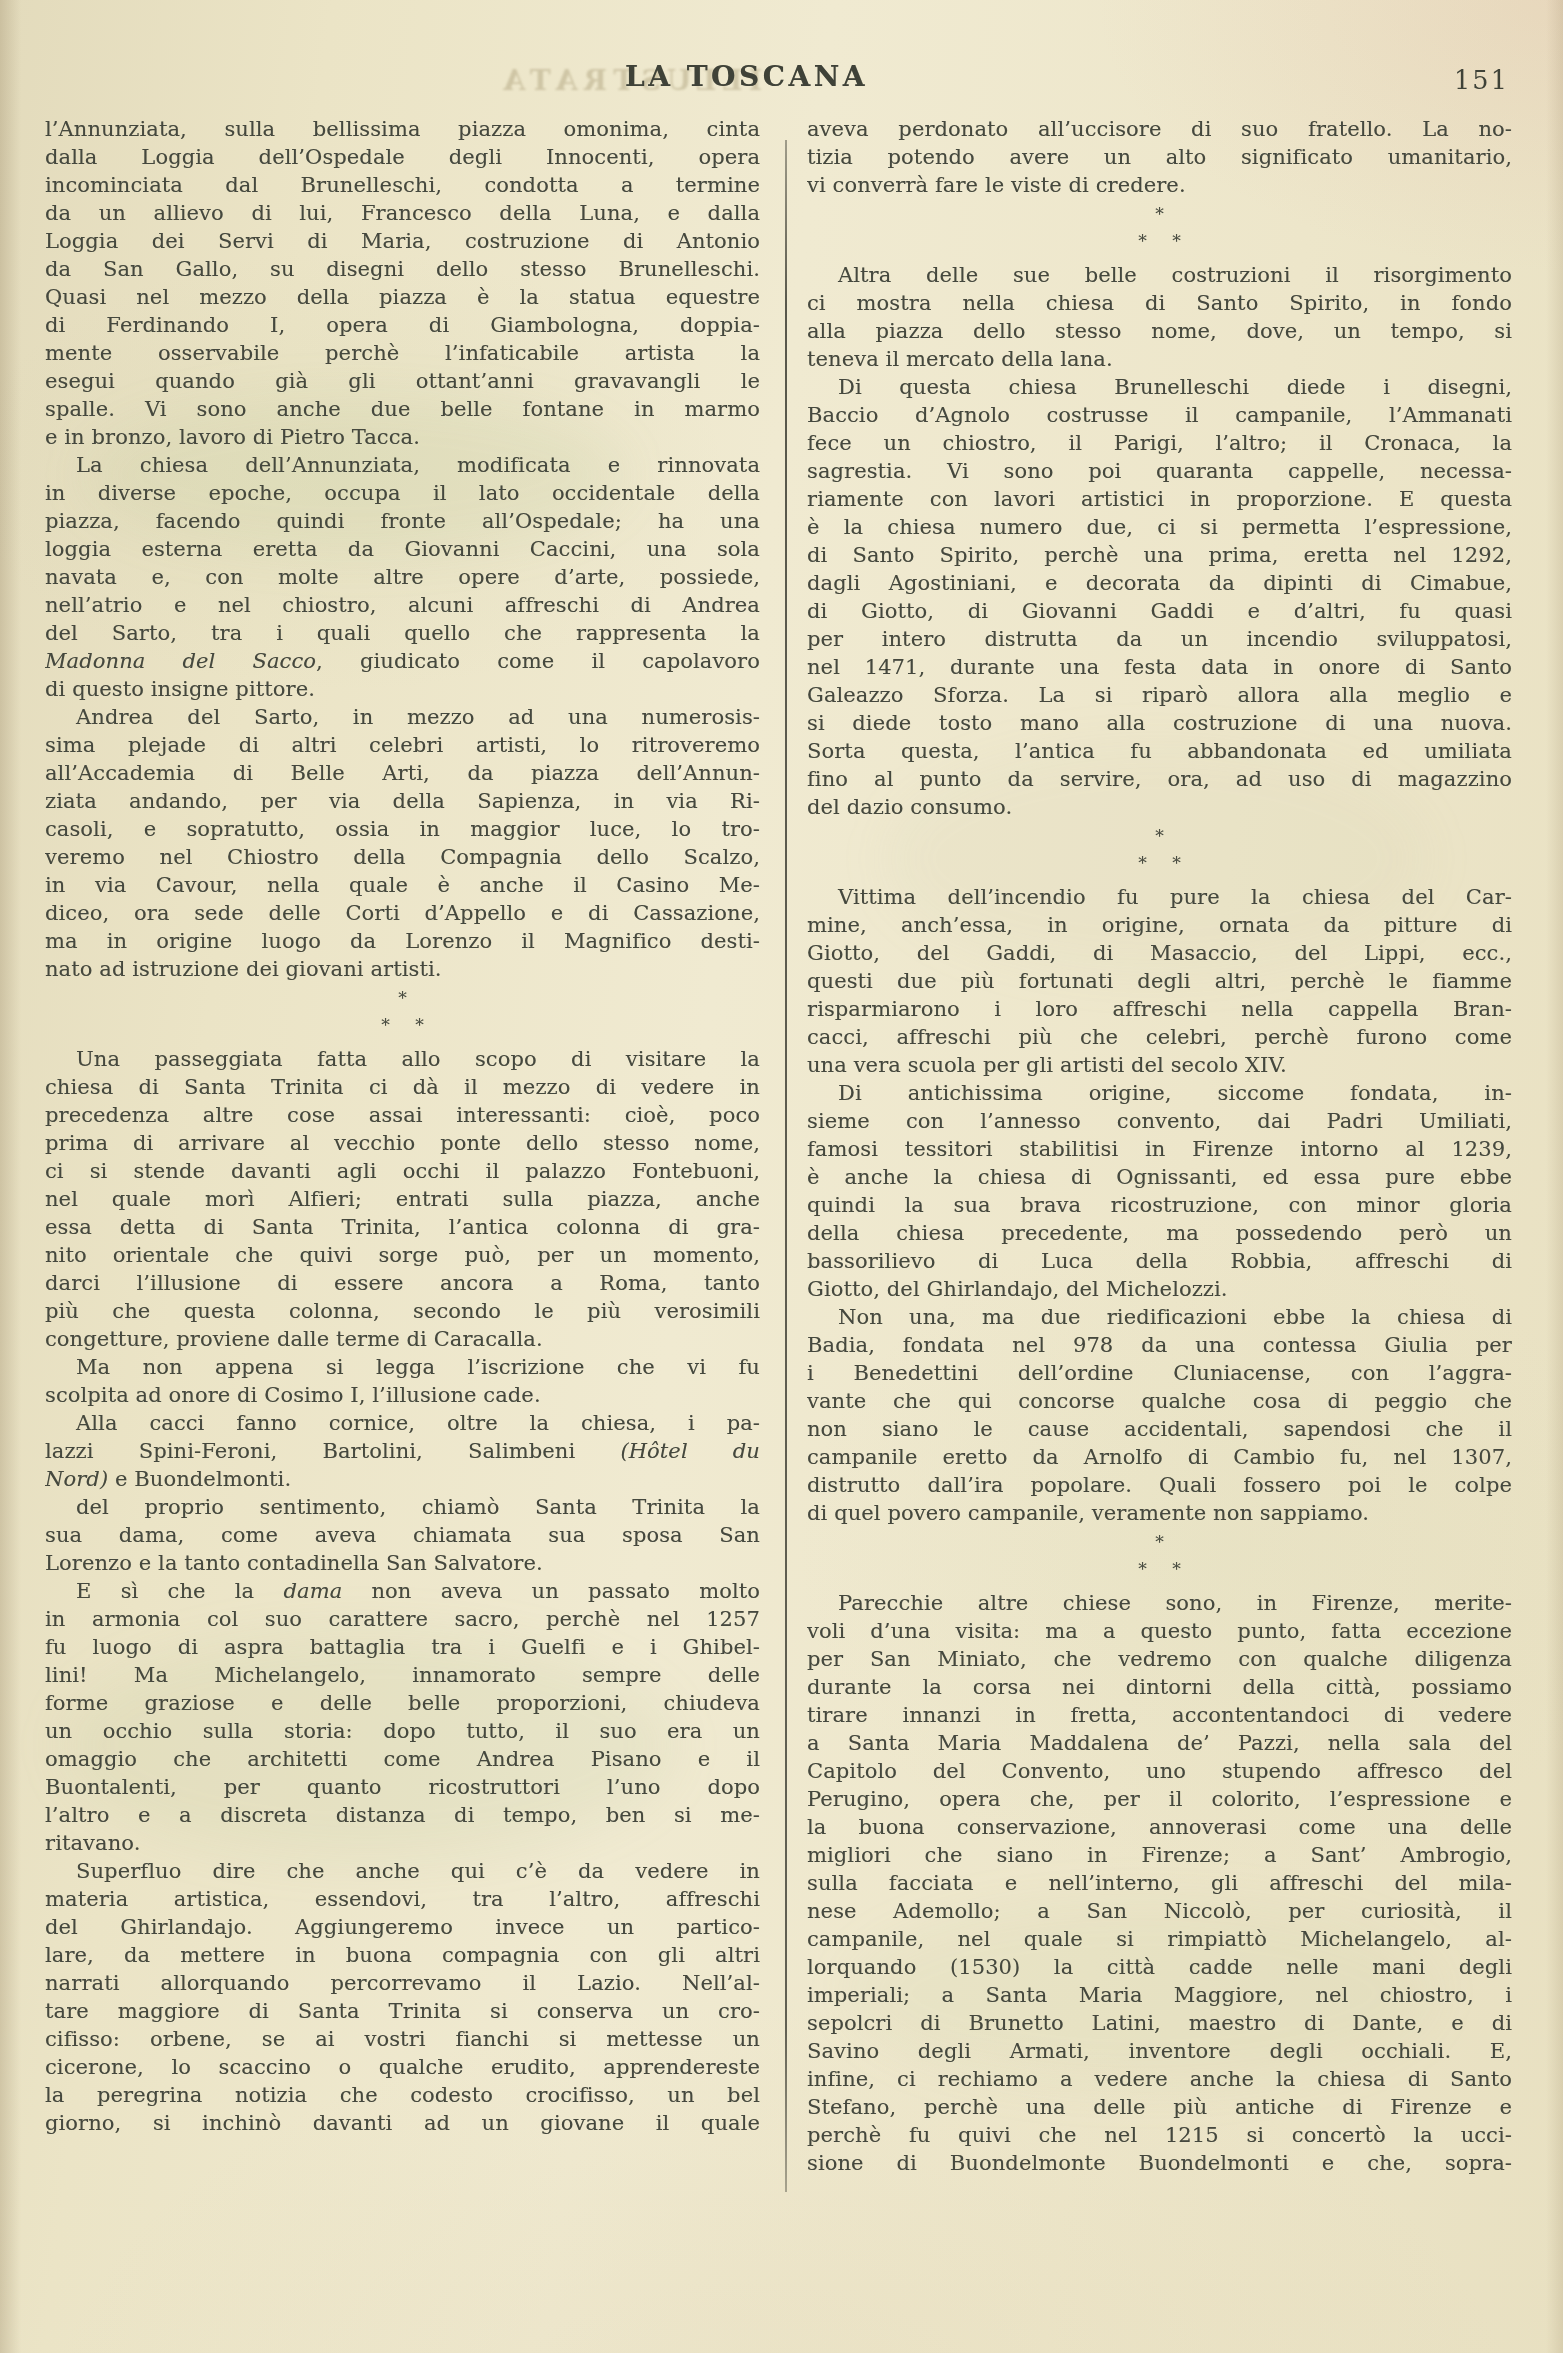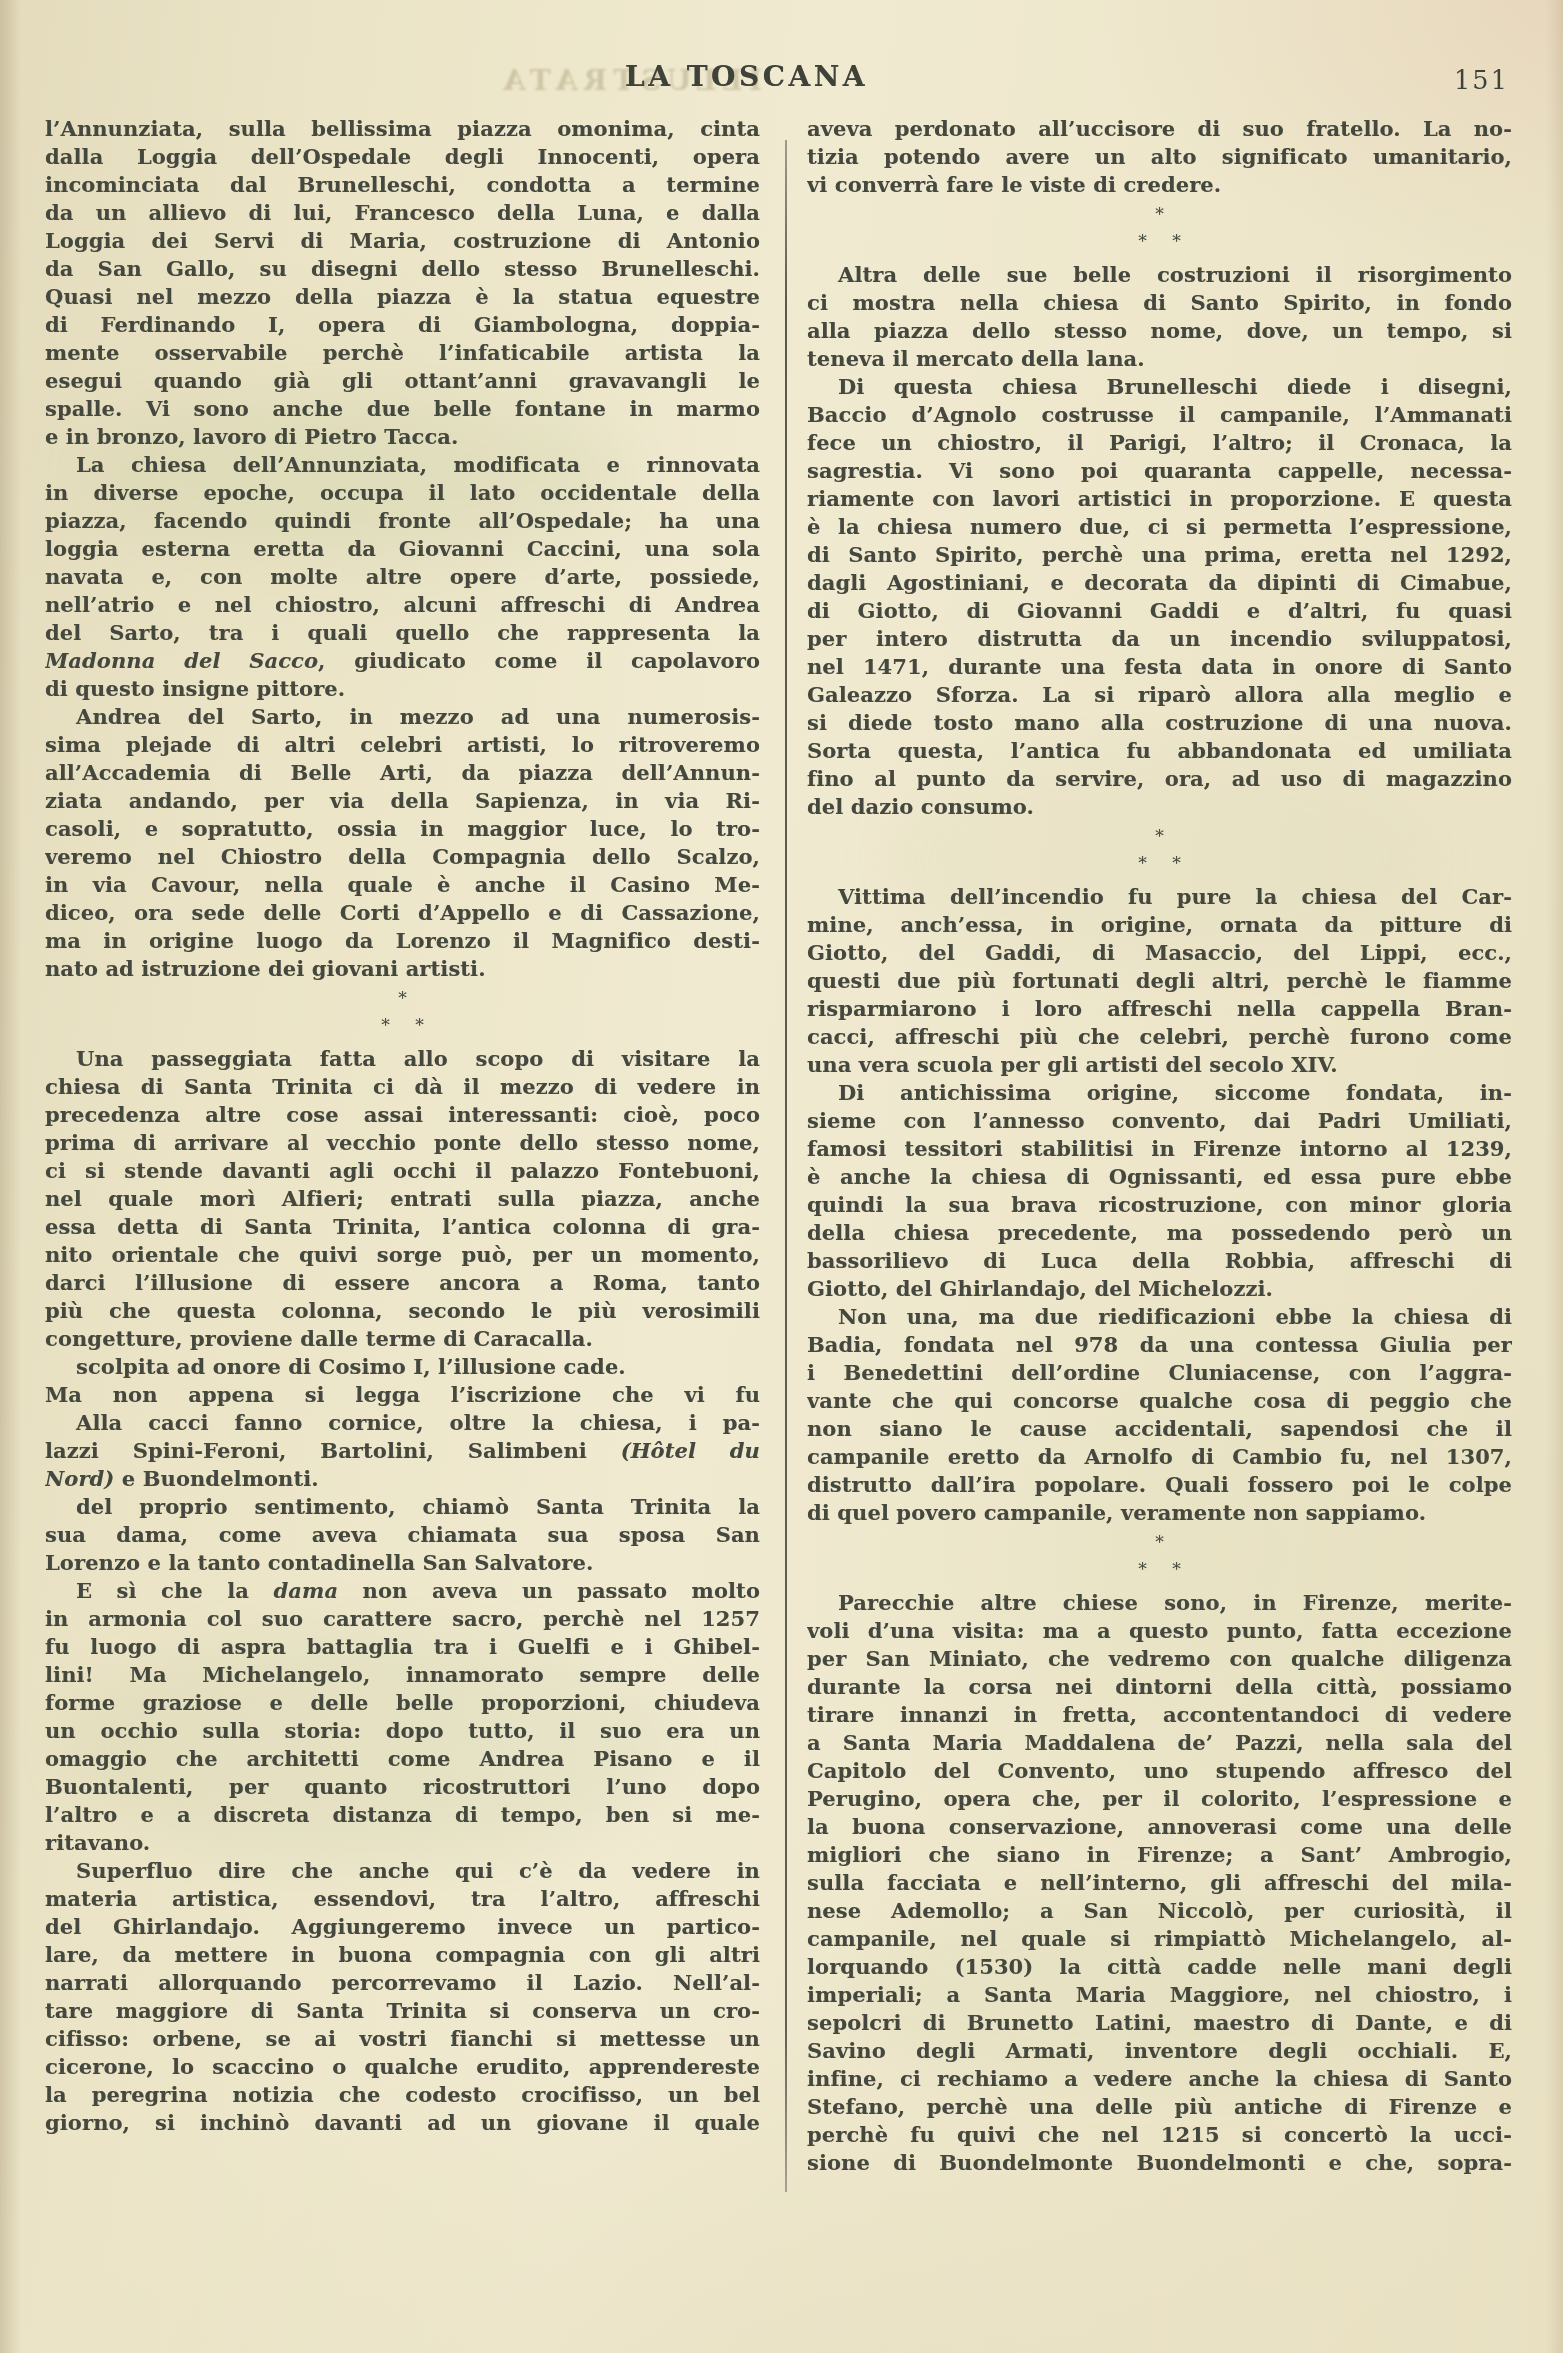--- a/index.html
+++ b/index.html
@@ -32,21 +32,21 @@
   .ghost-title{position:absolute;top:64px;left:497px;font-size:28px;letter-spacing:6.4px;
     font-weight:bold;color:rgba(150,134,94,0.34);transform:scaleX(-1);filter:blur(1.1px);}
 
   .divider{position:absolute;left:785px;top:140px;width:2.1px;height:2052px;
     background:linear-gradient(180deg, rgba(62,62,52,0.45), rgba(62,62,52,0.85) 8%, rgba(62,62,52,0.8) 92%, rgba(62,62,52,0.4));}
 
   .col{position:absolute;top:115px;font-size:21px;line-height:28px;letter-spacing:0.1px;
     text-shadow:0.2px 0.2px 0.3px rgba(60,62,50,0.30);}
   .col.left{left:45px;width:715px;}
   .col.right{left:807px;width:705px;}
-  .para{margin:0;font-weight:bold;}
+  .para{margin:0;}
   .line{text-align:justify;text-align-last:justify;height:28px;overflow:hidden;}
   .line.last{text-align-last:left;}
   .para.indent .line:first-child{padding-left:31px;}
   .line i{font-style:italic;}
 
   .asterism{height:62px;text-align:center;font-size:17px;color:#4a4d42;padding-top:4.3px;box-sizing:border-box;}
   .ast-row{height:25.5px;line-height:23px;}
   .ast-row.wide{letter-spacing:10px;padding-left:10px;height:28px;line-height:25.5px;}
 </style>
 </head>
@@ -115,22 +115,22 @@
         <div class="line"><span>prima di arrivare al vecchio ponte dello stesso nome,</span></div>
         <div class="line"><span>ci si stende davanti agli occhi il palazzo Fontebuoni,</span></div>
         <div class="line"><span>nel quale morì Alfieri; entrati sulla piazza, anche</span></div>
         <div class="line"><span>essa detta di Santa Trinita, l’antica colonna di gra-</span></div>
         <div class="line"><span>nito orientale che quivi sorge può, per un momento,</span></div>
         <div class="line"><span>darci l’illusione di essere ancora a Roma, tanto</span></div>
         <div class="line"><span>più che questa colonna, secondo le più verosimili</span></div>
         <div class="line last"><span>congetture, proviene dalle terme di Caracalla.</span></div>
       </div>
       <div class="para indent">
+        <div class="line"><span>Ma non appena si legga l’iscrizione che vi fu</span></div>
         <div class="line last"><span>scolpita ad onore di Cosimo I, l’illusione cade.</span></div>
-        <div class="line"><span>Ma non appena si legga l’iscrizione che vi fu</span></div>
       </div>
       <div class="para indent">
         <div class="line"><span>Alla cacci fanno cornice, oltre la chiesa, i pa-</span></div>
         <div class="line"><span>lazzi Spini-Feroni, Bartolini, Salimbeni </span><i>(Hôtel du</i></div>
         <div class="line last"><i>Nord)</i><span> e Buondelmonti.</span></div>
       </div>
       <div class="para indent">
         <div class="line"><span>del proprio sentimento, chiamò Santa Trinita la</span></div>
         <div class="line"><span>sua dama, come aveva chiamata sua sposa San</span></div>
         <div class="line last"><span>Lorenzo e la tanto contadinella San Salvatore.</span></div>

